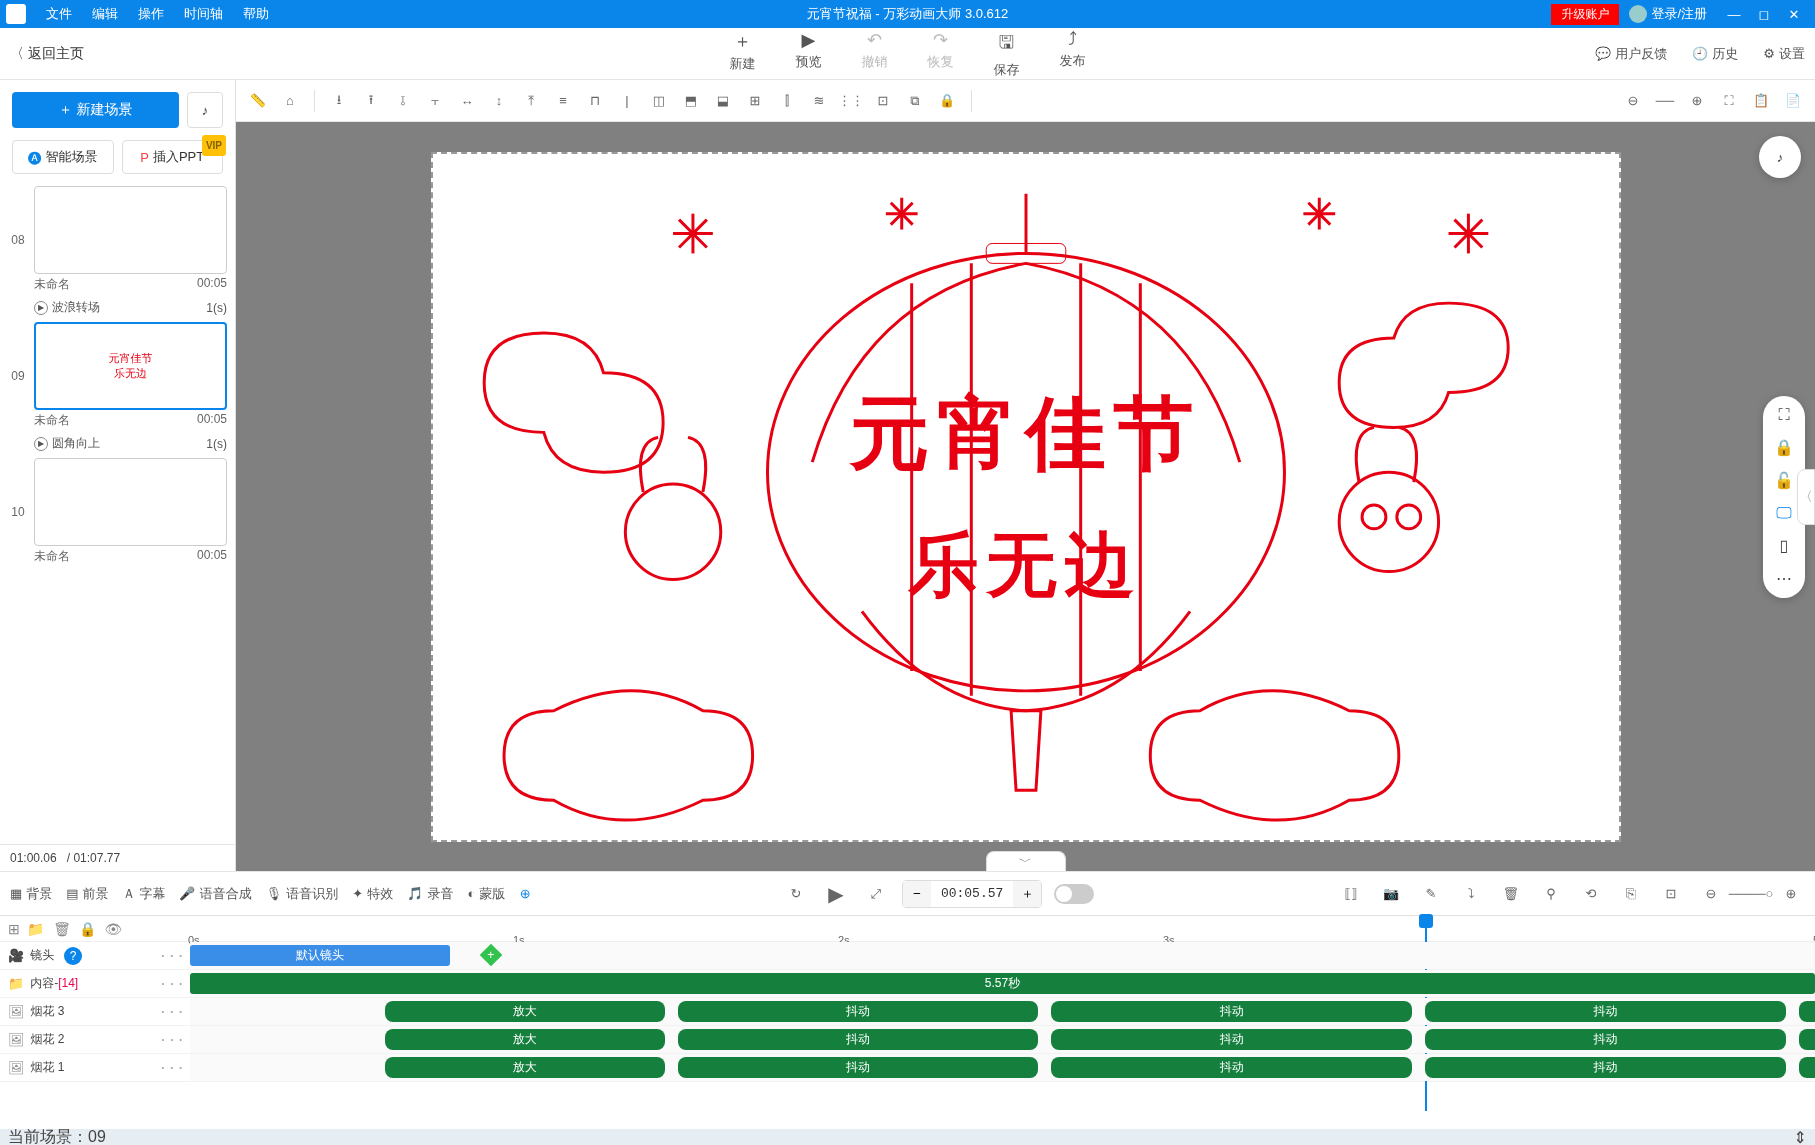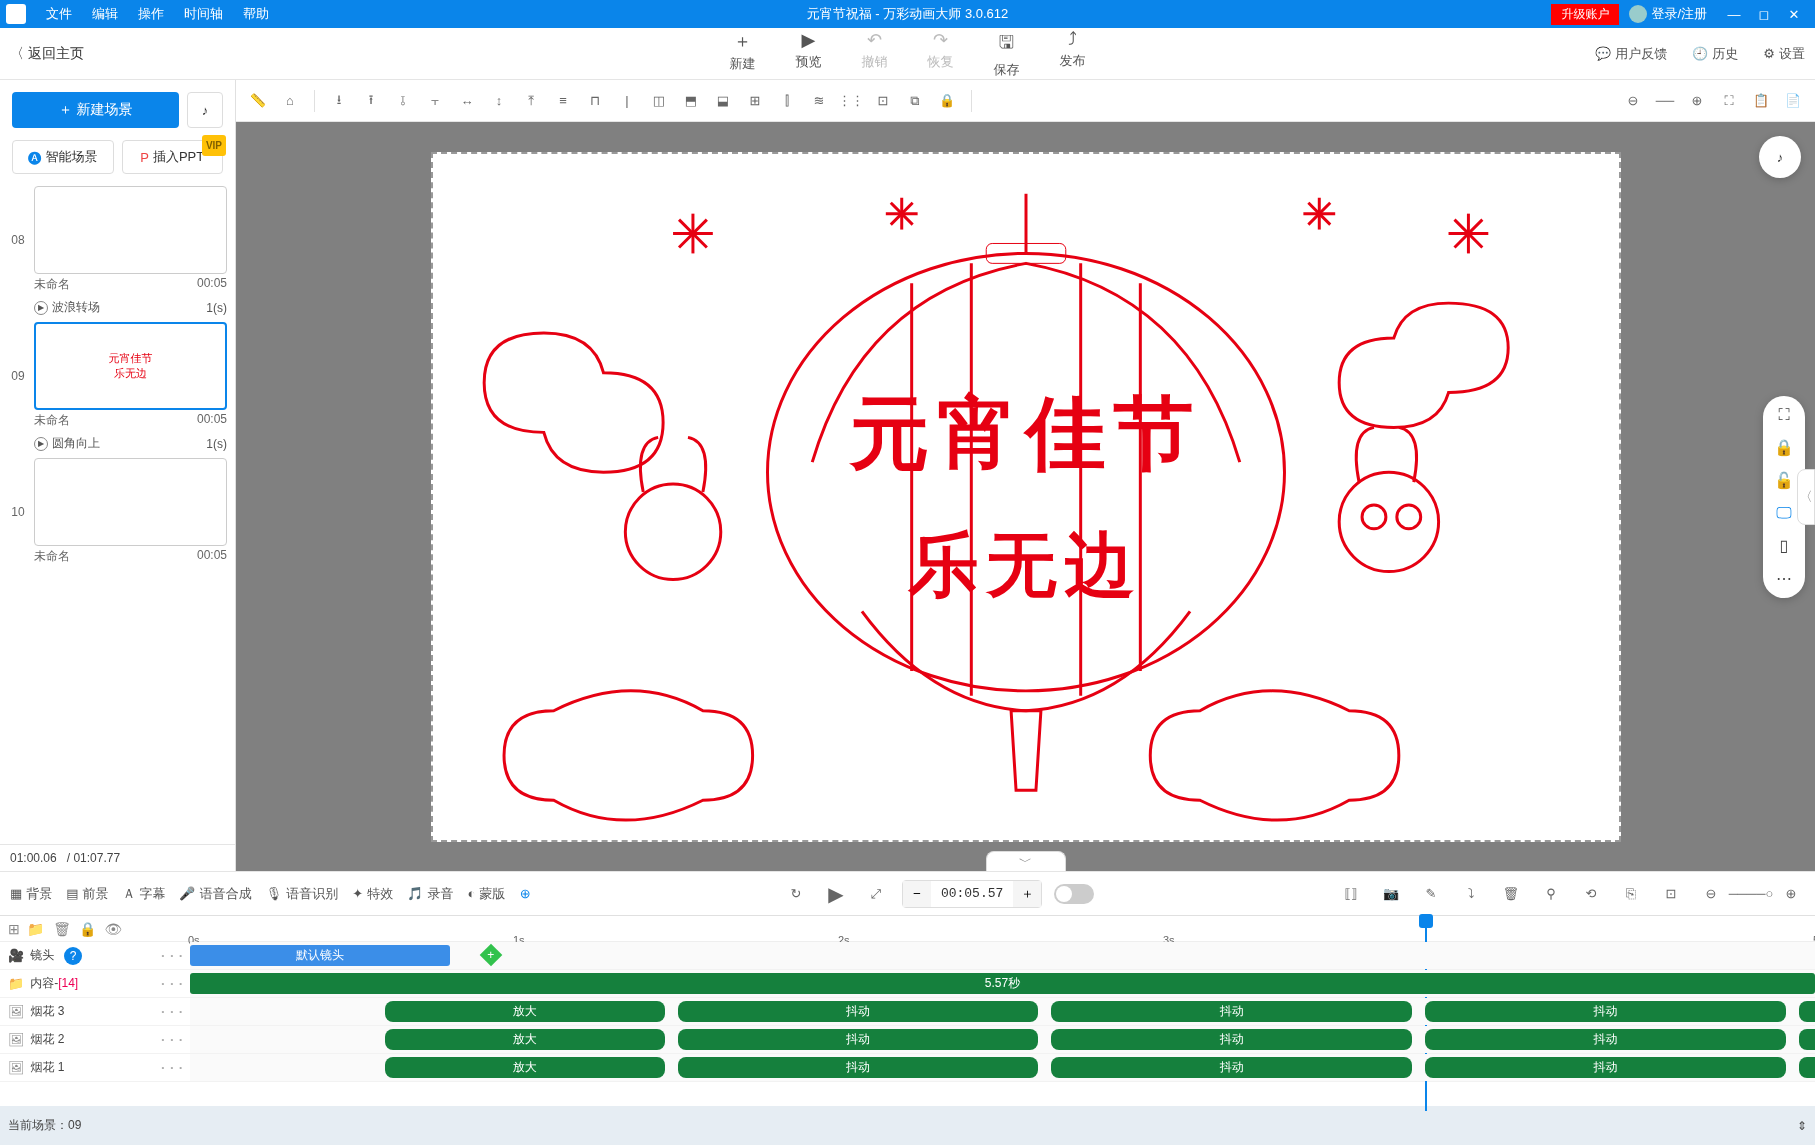--- a/index.html
+++ b/index.html
@@ -93,21 +93,21 @@
 .dots{margin-left:auto;display:flex;gap:6px;color:#aaa;font-size:8px}
 .trk-lane{flex:1;position:relative;background:#fafafa}
 .clip{position:absolute;top:3px;height:21px;border-radius:3px;display:flex;align-items:center;justify-content:center;font-size:12px;color:#fff}
 .clip.blue{background:#15803d}
 .clip.blue2{background:#3b8ee8}
 .clip.small{border-radius:8px}
 .addk{width:16px;height:16px;background:#32c24d;transform:rotate(45deg);display:flex;align-items:center;justify-content:center}
 .addk span{transform:rotate(-45deg);color:#fff;font-size:12px}
 .camhelp{width:18px;height:18px;border-radius:50%;background:#0a85ea;color:#fff;display:flex;align-items:center;justify-content:center;font-size:12px;margin-left:4px}
 .cnt-badge{color:#e05;font-size:12px}
-.tl-foot{height:39px;background:#e6edf3;display:flex;align-items:center;padding:0 8px;font-size:12px;color:#444;justify-content:space-between}
+.tl-foot{height:16px;background:#e6edf3;display:flex;align-items:center;padding:0 8px;font-size:16px;color:#444;justify-content:space-between}
 
 
 .svglayer{position:absolute;inset:0}
 .svglayer svg path,.svglayer svg circle,.svglayer svg ellipse,.svglayer svg line{stroke:#e60012;fill:none;stroke-width:3}
 </style>
 </head>
 <body>
 
 <div class="menubar">
   <div class="logo"></div>

